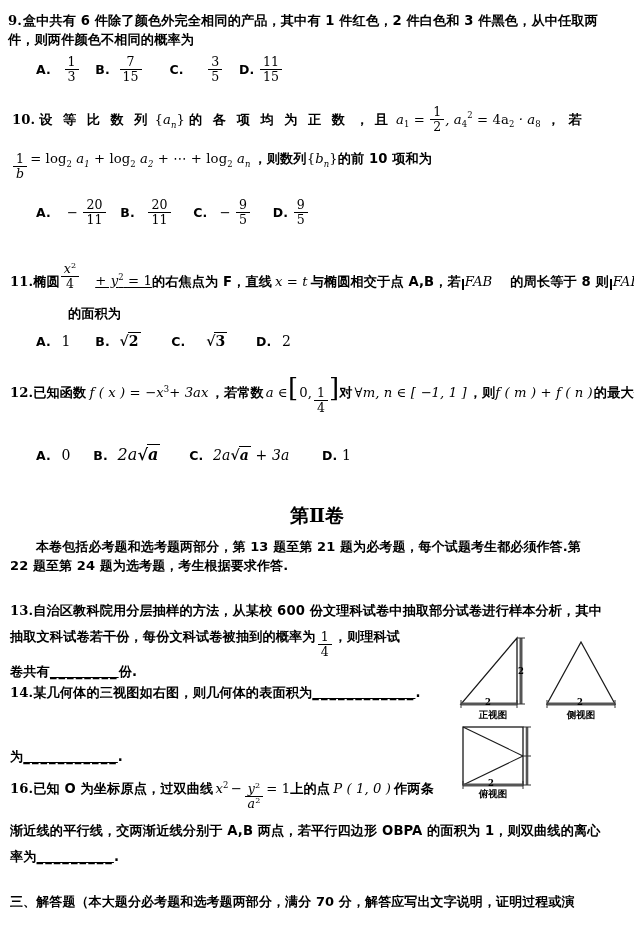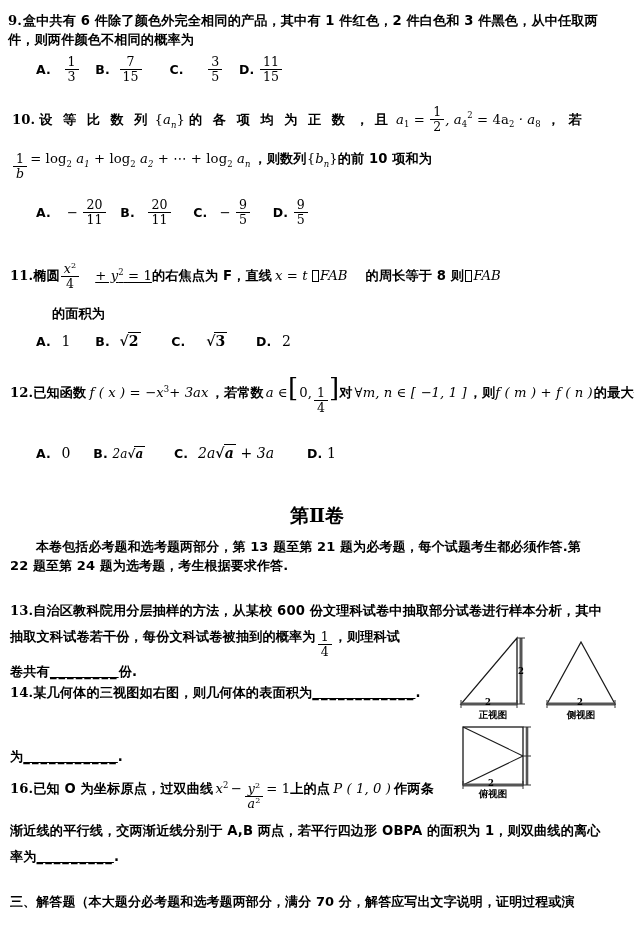--- a/index.html
+++ b/index.html
@@ -242,41 +242,42 @@
       <span class="d">5</span>
     </span>
     <span class="opt" style="margin-left:17px;">D.</span>
     <span class="frac up small" style="margin-left:1px;">
       <span class="n">9</span>
       <span class="d">5</span>
     </span>
   </div>
 
   <div class="q" style="left:10px; top:262px; width:624px;">
-    <div style="display:flex; align-items:center; white-space:nowrap;">
+    <div style="display:flex; align-items:flex-end; white-space:nowrap;">
       <span class="num">11.</span>
       <span class="cn">椭圆</span>
       <span class="frac" style="margin-left:1px;">
         <span class="n"><span>x</span><sup class="ex" style="font-style:normal;">2</sup></span>
         <span class="d" style="font-style:normal;">4</span>
       </span>
       <span class="mathup" style="margin-left:15px;text-decoration:underline;">
         <span class="mathit">+ y</span><sup class="ex" style="font-style:normal;">2</sup>
         <span>= 1</span>
       </span>
       <span class="cn">的右焦点为 F，直线</span>
       <span class="mathit" style="margin:0 3px;">x = t</span>
+      <span class="cn">与椭圆相交于点 A,B，若</span>
       <span class="tofu"></span>
       <span class="mathit">FAB</span>
       <span class="cn" style="margin-left:18px;">的周长等于 8 则</span>
       <span class="tofu"></span>
       <span class="mathit">FAB</span>
     </div>
   </div>
-  <div class="q cn" style="left:4px; top:305px;padding-left:48px;">的面积为</div>
+  <div class="q cn" style="left:20px; top:305px;padding-left:48px;">的面积为</div>
 
   <div class="q" style="left:36px; top:332px;">
     <span class="opt">A.</span>
     <span class="mathup" style="margin-left:6px; font-size:14px;">1</span>
     <span class="opt" style="margin-left:20px;">B.</span>
     <span class="rad" style="margin-left:5px; font-size:14px;">√<span class="bar" style="font-style:normal;">2</span></span>
     <span class="opt" style="margin-left:26px;">C.</span>
     <span class="rad" style="margin-left:16px; font-size:14px;">√<span class="bar" style="font-style:normal;">3</span></span>
     <span class="opt" style="margin-left:24px;">D.</span>
     <span class="mathup" style="margin-left:6px; font-size:14px;">2</span>
@@ -301,21 +302,21 @@
       <span class="cn" style="margin-left:2px;">，则</span>
       <span class="mathit" style="margin-left:0;">f ( m ) + f ( n )</span>
       <span class="cn" style="margin-left:1px;">的最大值是</span>
     </div>
   </div>
 
   <div class="q" style="left:36px; top:444px;">
     <span class="opt">A.</span>
     <span class="mathup" style="margin-left:6px; font-size:14px;">0</span>
     <span class="opt" style="margin-left:18px;">B.</span>
-    <span style="font-size:12px;"><span class="mathit">2a</span><span class="rad">√<span class="bar">a</span></span></span>
+    <span style="margin-left:5px; font-size:16px;"><span class="mathit">2a</span><span class="rad">√<span class="bar">a</span></span></span>
     <span class="opt" style="margin-left:24px;">C.</span>
     <span style="margin-left:5px; font-size:14px;"><span class="mathit">2a</span><span class="rad">√<span class="bar">a</span></span><span class="mathit"> + 3a</span></span>
     <span class="opt" style="margin-left:28px;">D.</span>
     <span class="mathup" style="font-size:14px;">1</span>
   </div>
 
   <div class="center-title" style="top:503px;">第Ⅱ卷</div>
 
   <div class="q cn" style="left:10px; top:538px; width:624px; font-size:13px;">
     <div style="text-indent:26px;">本卷包括必考题和选考题两部分，第 13 题至第 21 题为必考题，每个试题考生都必须作答.第</div>

